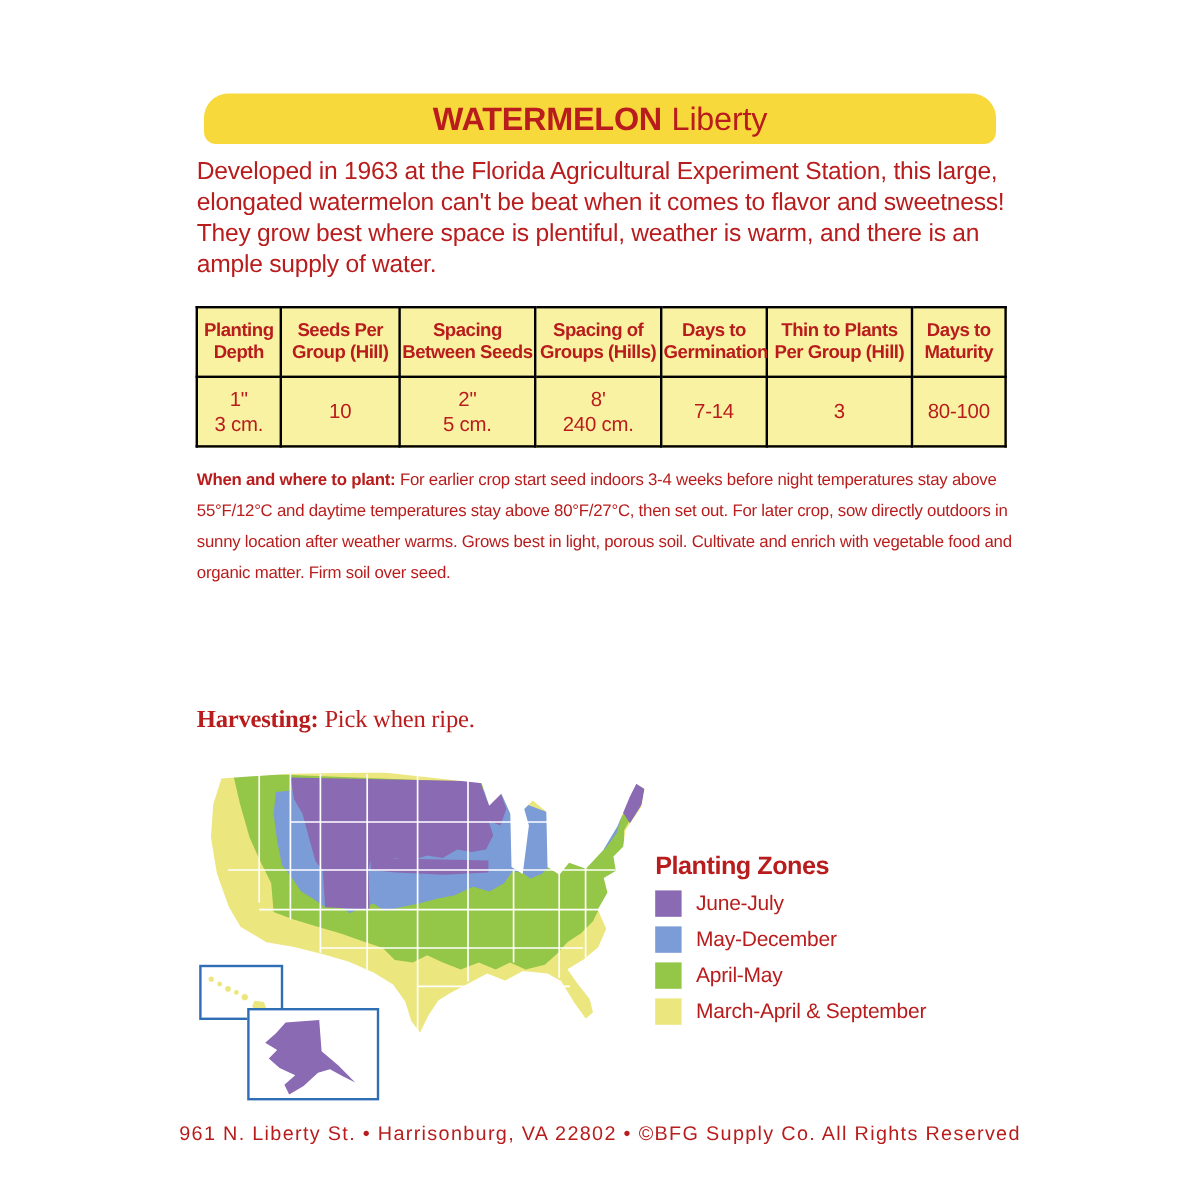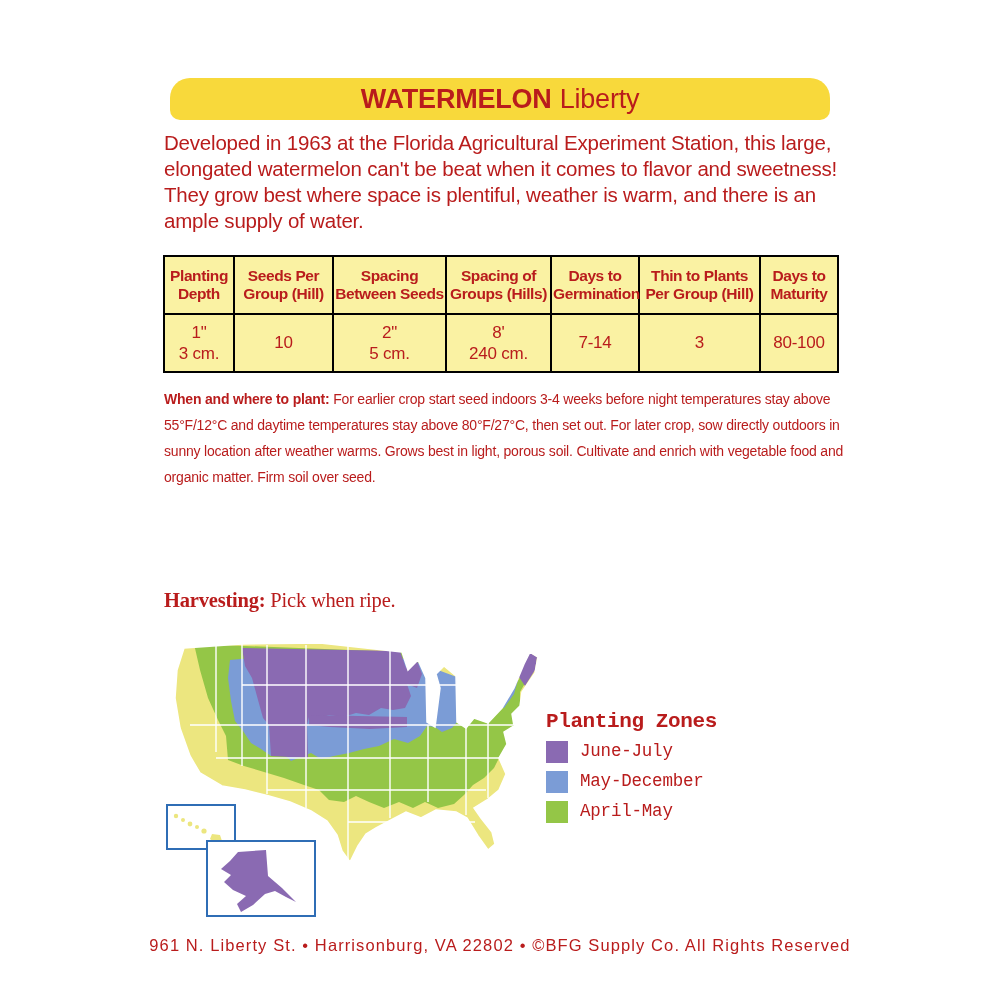--- a/index.html
+++ b/index.html
@@ -41,21 +41,21 @@
   .map-wrap{position:absolute;left:170px;top:630px;width:372px;height:300px;}
   .map-wrap svg.mainmap{position:absolute;left:0;top:0;}
   .inset{position:absolute;background:#ffffff;border:2.5px solid var(--inset_border);box-sizing:border-box;}
   .inset-hi{left:-4px;top:174px;width:70px;height:46px;z-index:2;}
   .inset-ak{left:36px;top:210px;width:110px;height:77px;z-index:3;}
   .zone-yellow{fill:var(--zone_yellow);}
   .zone-green{fill:var(--zone_green);}
   .zone-blue{fill:var(--zone_blue);}
   .zone-purple{fill:var(--zone_purple);}
   .state-lines{stroke:var(--state_line);stroke-width:1.4;fill:none;}
-  .legend{position:absolute;left:546px;top:710px;width:330px;font-family:Liberation Mono, monospace;}
+  .legend{position:absolute;left:546px;top:710px;width:330px;}
   .legend-title{font-size:21px;font-weight:bold;margin:0 0 5px 0;letter-spacing:-0.4px;}
   .legend-row{display:flex;align-items:flex-start;margin-top:8px;height:22px;}
   .legend-swatch{width:22px;height:22px;flex:0 0 22px;margin-right:12px;}
   .legend-label{font-size:17.5px;}
   .footer{
     position:absolute;left:0;top:936px;width:1000px;text-align:center;
     font-size:16.5px;letter-spacing:1.1px;
   }
 </style>
 </head>
@@ -176,17 +176,21 @@
       <span class="legend-label">June-July</span>
     </div>
     <div class="legend-row">
       <span class="legend-swatch" style="background: rgb(123, 156, 214);"></span>
       <span class="legend-label">May-December</span>
     </div>
     <div class="legend-row">
       <span class="legend-swatch" style="background: rgb(148, 198, 71);"></span>
       <span class="legend-label">April-May</span>
     </div>
+    <div class="legend-row">
+      <span class="legend-swatch" style="background: rgb(236, 230, 127);"></span>
+      <span class="legend-label">March-April &amp; September</span>
+    </div>
   </div>
 
   <div class="footer">961 N. Liberty St. • Harrisonburg, VA 22802 • ©BFG Supply Co. All Rights Reserved</div>
 
 </div>
 
 </body></html>

